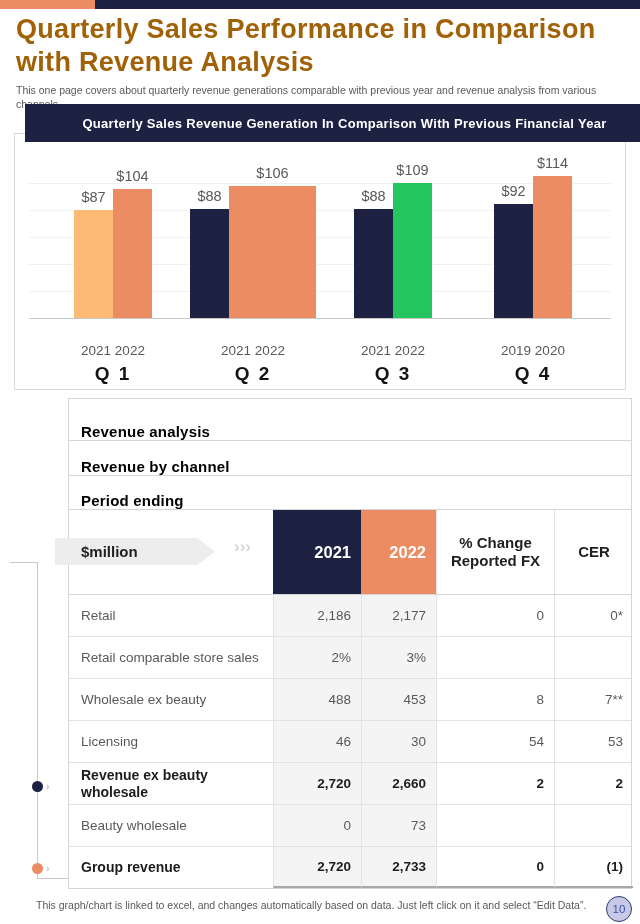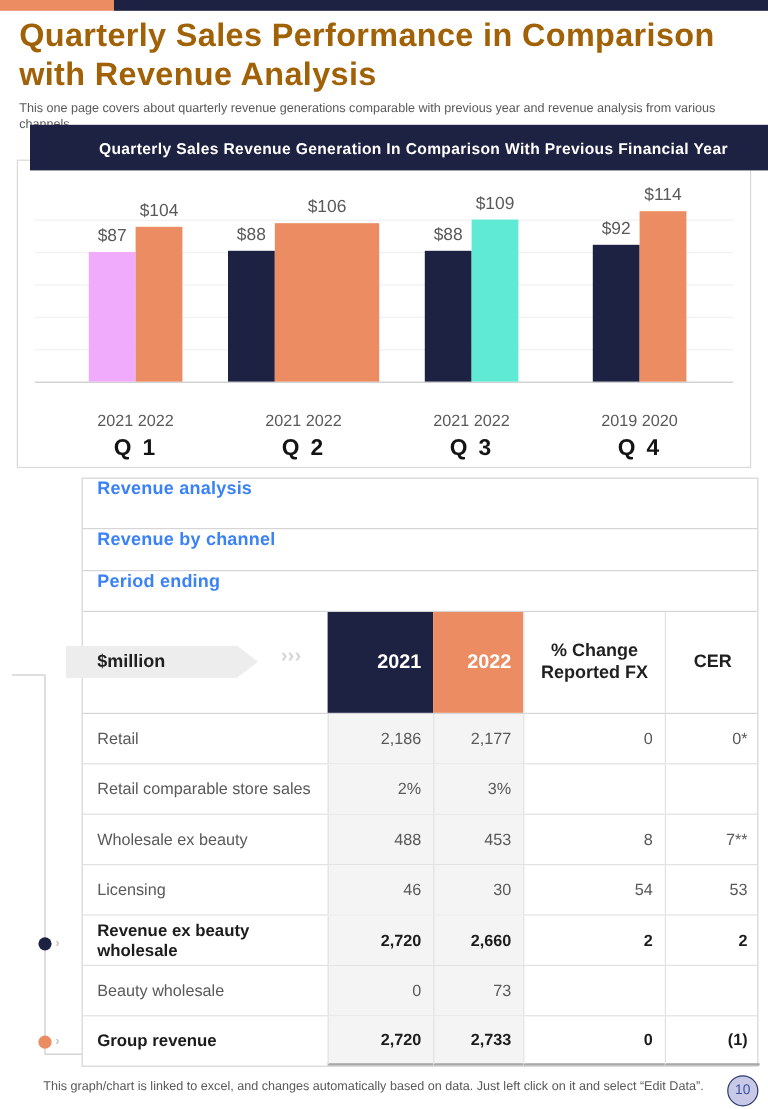--- a/index.html
+++ b/index.html
@@ -31,22 +31,22 @@
   .bars{display:flex;align-items:flex-end;height:142px;}
   .bar{width:39px;position:relative;}
   .bar-label{position:absolute;top:-21px;left:-8px;right:-8px;text-align:center;
              font-size:14.5px;color:#595959;white-space:nowrap;}
   .years{margin-top:25px;font-size:13.5px;color:#595959;white-space:nowrap;}
   .qlabel{margin-top:5px;font-size:19px;font-weight:bold;color:#141414;letter-spacing:2px;white-space:nowrap;}
 
   
   .table-wrap{position:absolute;left:68px;top:398px;width:564px;background:#fff;
               border:1px solid #d5d5d5;box-sizing:border-box;}
-  .srow{display:flex;align-items:flex-start;padding-left:12px;border-bottom:1px solid #d5d5d5;
-        font-weight:bold;font-size:15px;color:#3b82f6;letter-spacing:.2px;}
+  .srow{display:flex;align-items:flex-end;padding-left:12px;border-bottom:1px solid #d5d5d5;
+        font-weight:bold;font-size:15px;color:#000000;letter-spacing:.2px;}
   .srow.s0{height:41px;} .srow.s1{height:34px;} .srow.s2{height:33px;}
   .hrow{display:grid;grid-template-columns:204px 88px 75px 118px 79px;height:84px;
         border-bottom:1px solid #d5d5d5;}
   .hname{position:relative;}
   .million-banner{position:absolute;left:-14px;top:28px;width:160px;height:27px;background:#ededed;
         clip-path:polygon(0 0,89% 0,100% 50%,89% 100%,0 100%);
         display:flex;align-items:center;padding-left:26px;box-sizing:border-box;
         font-weight:bold;font-size:15px;color:#1f1f1f;}
   .million-chevrons{position:absolute;left:165px;top:27px;font-size:17px;font-weight:bold;
         color:#d6d6d6;letter-spacing:0px;}
@@ -100,21 +100,21 @@
   <div class="chart-box">
     <div class="gridline" style="top:49px"></div>
     <div class="gridline" style="top:76px"></div>
     <div class="gridline" style="top:103px"></div>
     <div class="gridline" style="top:130px"></div>
     <div class="gridline" style="top:157px"></div>
     <div class="baseline"></div>
     <div class="chart-groups">
         <div class="qgroup">
           <div class="bars">
-            <div class="bar" style="height: 108px; background: #f0abfc;">
+            <div class="bar" style="height: 108px; background: #fdba74;">
               <div class="bar-label">$87</div>
             </div>
             <div class="bar" style="height: 129px; background: rgb(236, 140, 98);">
               <div class="bar-label">$104</div>
             </div>
           </div>
           <div class="years">2021 2022</div>
           <div class="qlabel">Q 1</div>
         </div>
         <div class="qgroup">
@@ -127,21 +127,21 @@
             </div>
           </div>
           <div class="years">2021 2022</div>
           <div class="qlabel">Q 2</div>
         </div>
         <div class="qgroup">
           <div class="bars">
             <div class="bar" style="height: 109px; background: rgb(29, 33, 66);">
               <div class="bar-label">$88</div>
             </div>
-            <div class="bar" style="height: 135px; background: #5eead4;">
+            <div class="bar" style="height: 135px; background: #22c55e;">
               <div class="bar-label">$109</div>
             </div>
           </div>
           <div class="years">2021 2022</div>
           <div class="qlabel">Q 3</div>
         </div>
         <div class="qgroup">
           <div class="bars">
             <div class="bar" style="height: 114px; background: rgb(29, 33, 66);">
               <div class="bar-label">$92</div>

